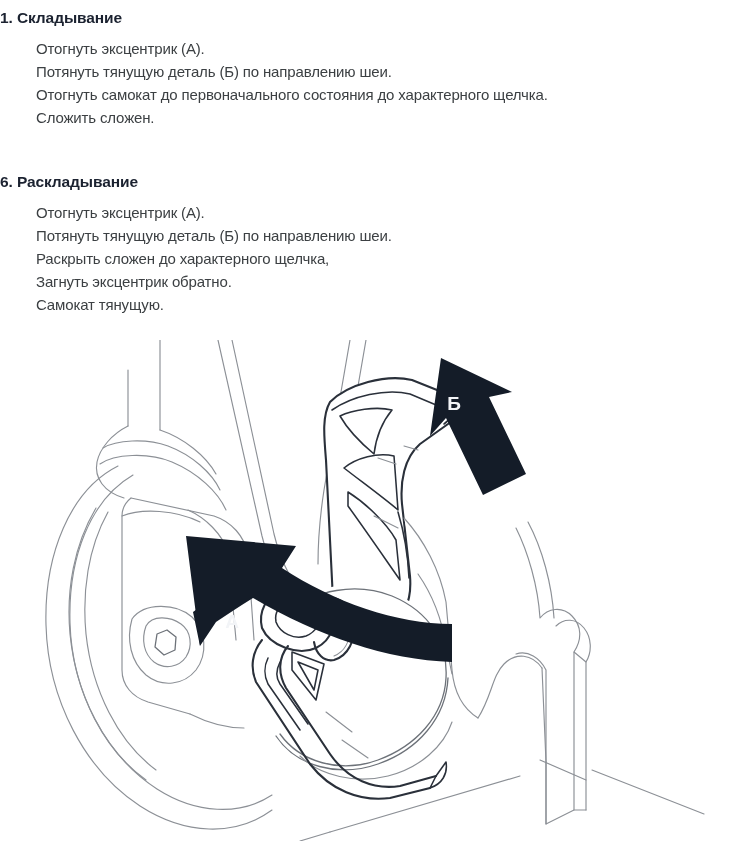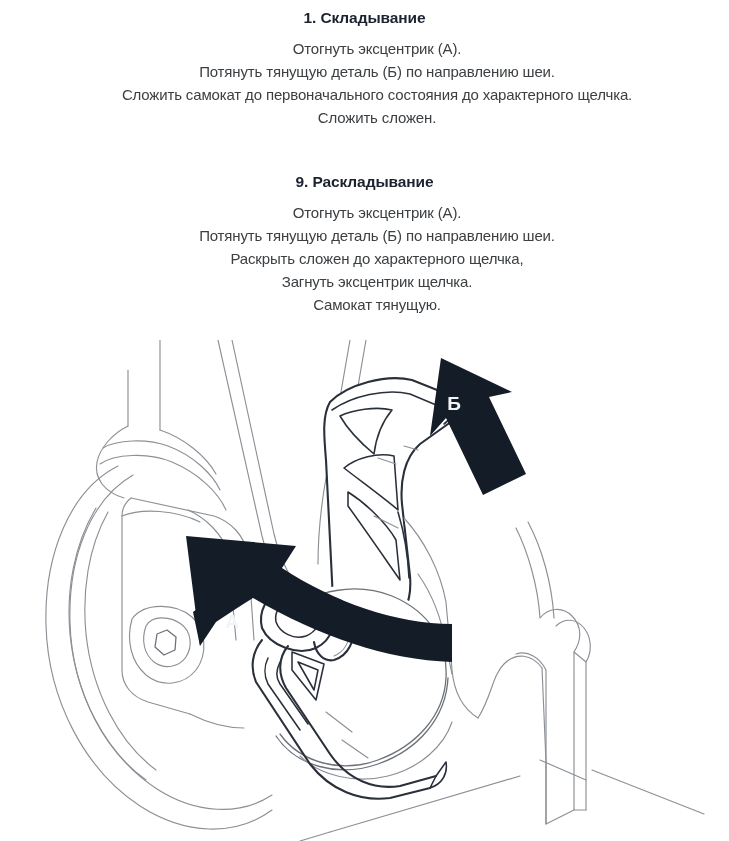--- a/index.html
+++ b/index.html
@@ -20,32 +20,31 @@
     left: 0; top: 0;
     width: 729px;
     height: 841px;
   }
 
   
   .section {
     position: absolute;
     left: 0;
     width: 729px;
-    text-align: center;
   }
   .section-heading {
     font-size: 15.5px;
     font-weight: 700;
     color: #1b2230;
     letter-spacing: -0.1px;
     line-height: 20px;
     white-space: nowrap;
   }
   .step-list {
-    margin: 2px;
+    margin: 11px;
     padding: 0;
     list-style: none;
     padding-left: 25px;
   }
   .step-list li {
     font-size: 15px;
     font-weight: 400;
     color: #3c4043;
     line-height: 23px;
     letter-spacing: -0.15px;
@@ -83,32 +82,32 @@
 </head>
 <body>
 
 <div class="page">
 
   <div class="section" id="section-1">
     <div class="section-heading">1. Складывание</div>
     <ul class="step-list">
       <li>Отогнуть эксцентрик (А).</li>
       <li>Потянуть тянущую деталь (Б) по направлению шеи.</li>
-      <li>Сложить самокат до первоначального состояния до характерного щелчка.</li>
+      <li>Отогнуть самокат до первоначального состояния до характерного щелчка.</li>
       <li>Сложить сложен.</li>
     </ul>
   </div>
 
   <div class="section" id="section-2">
-    <div class="section-heading">9. Раскладывание</div>
+    <div class="section-heading">6. Раскладывание</div>
     <ul class="step-list">
       <li>Отогнуть эксцентрик (А).</li>
       <li>Потянуть тянущую деталь (Б) по направлению шеи.</li>
       <li>Раскрыть сложен до характерного щелчка,</li>
-      <li>Загнуть эксцентрик щелчка.</li>
+      <li>Загнуть эксцентрик обратно.</li>
       <li>Самокат тянущую.</li>
     </ul>
   </div>
 
   <div id="illustration">
     <svg width="729" height="501" viewBox="0 0 729 501" xmlns="http://www.w3.org/2000/svg">
 
       <g>
         <path class="ink-thin" d="M118,126
           C 70,150 44,215 46,285

